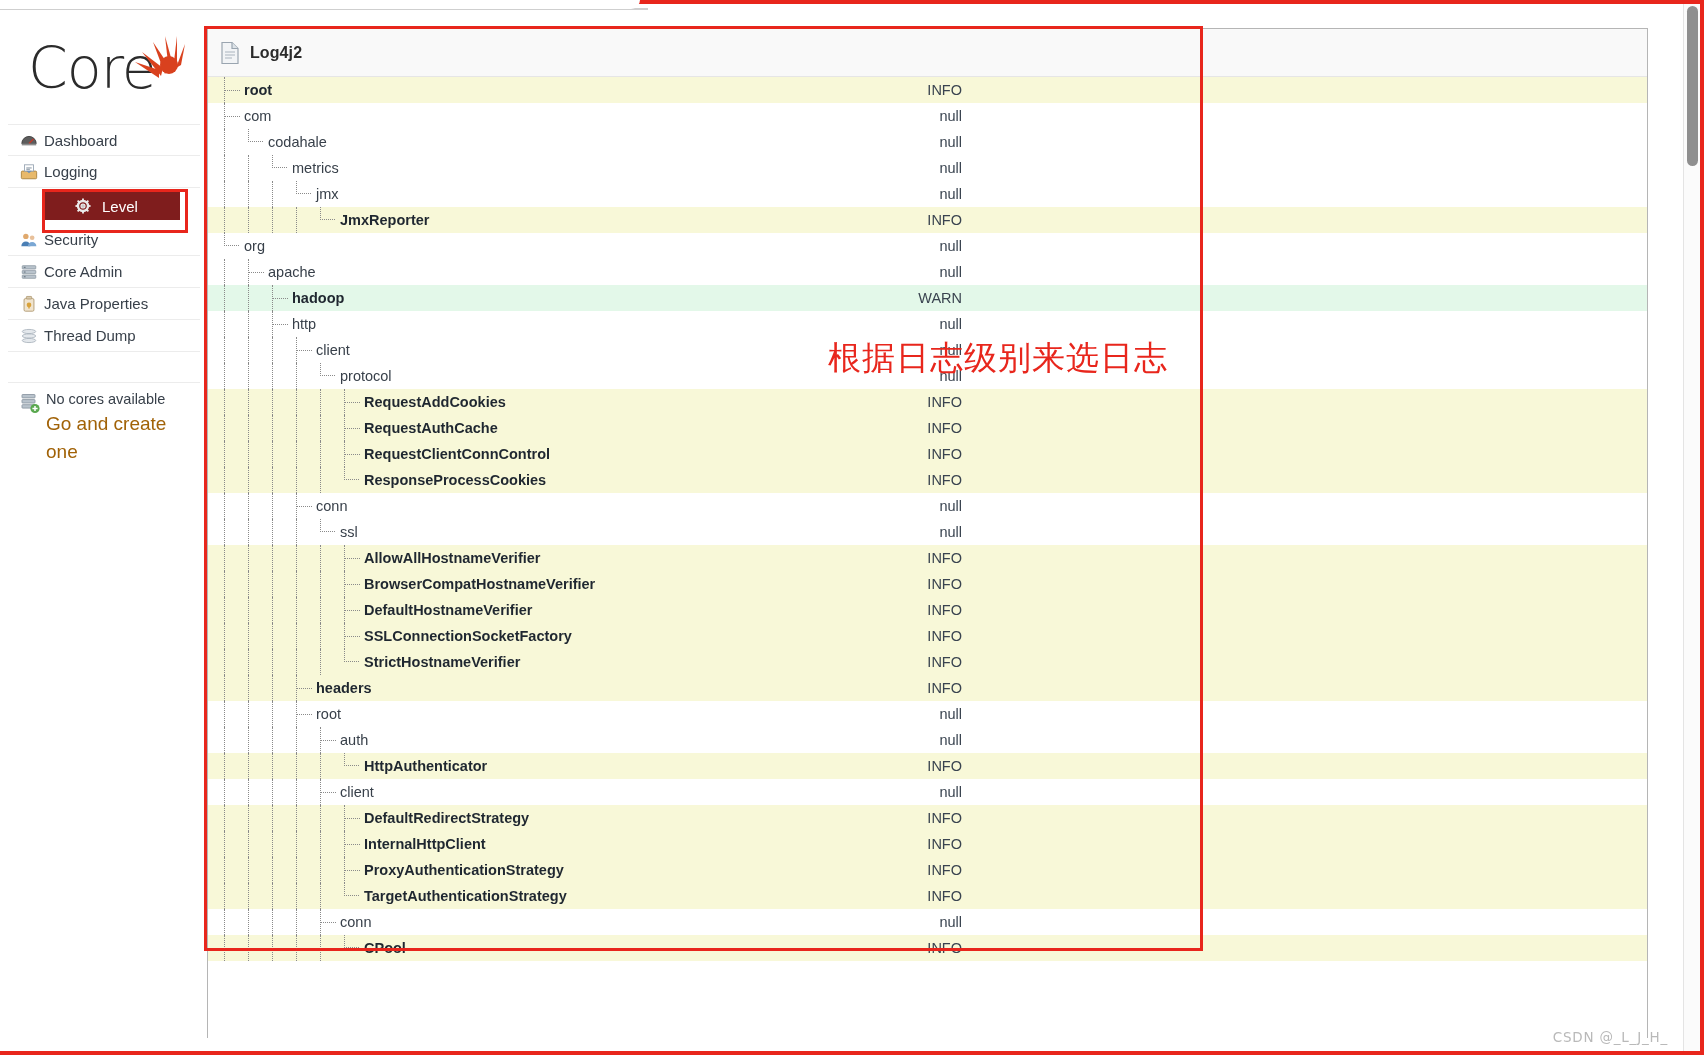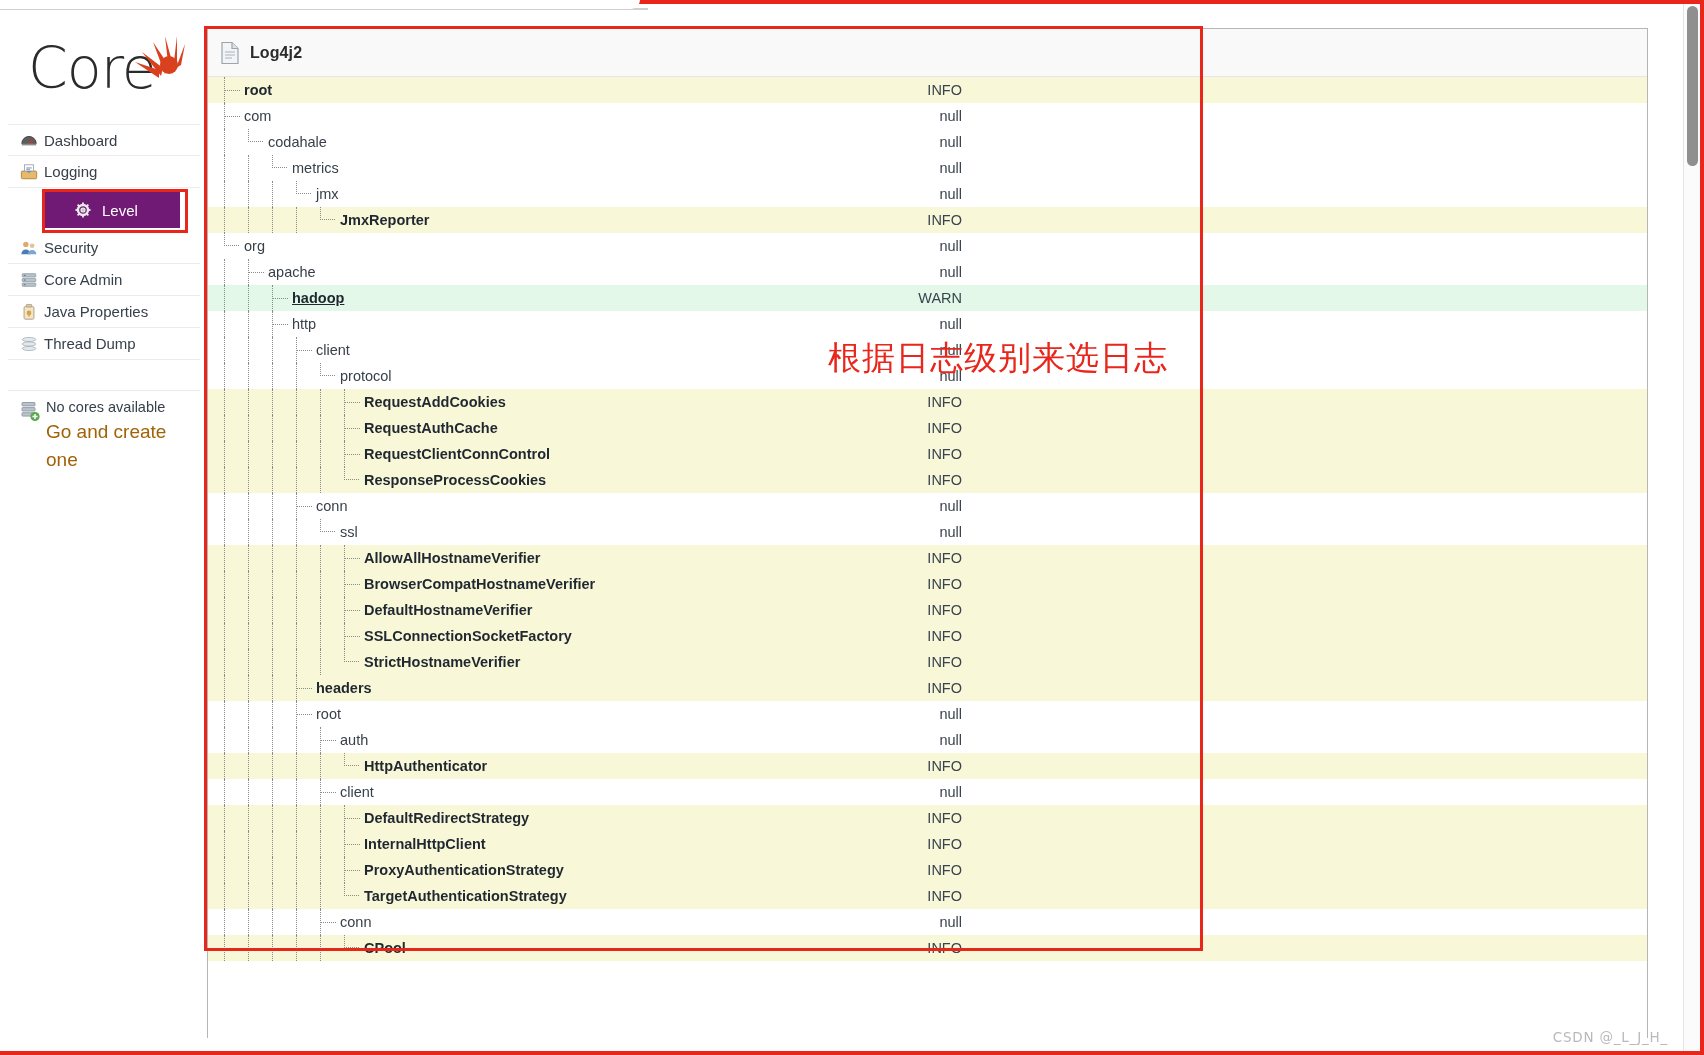--- a/index.html
+++ b/index.html
@@ -103,28 +103,28 @@
   }
   .nav-item:first-child { border-top: 1px solid #ececec; }
   .nav-icon {
     position: absolute;
     left: 12px; top: 50%;
     transform: translateY(-50%);
     width: 18px; height: 18px;
   }
   .nav-sub {
     position: relative;
-    height: 36px;
+    height: 28px;
     margin-left: 0;
     display: flex;
     align-items: center;
     padding-left: 58px;
     font-size: 15px;
     color: #ffffff;
-    background: #701a75;
+    background: #7f1d1d;
     cursor: pointer;
   }
   .nav-sub-wrap {
     position: relative;
     padding: 4px 20px 4px 36px;
     background: #ffffff;
   }
   .sub-hl {
     position: absolute;
     left: 34px; top: 1px;
@@ -470,21 +470,21 @@
         <div class="row">
           <div class="vline" style="left: 16px;"></div>
           <div class="elbow tee" style="left: 40px;"></div>
           <div class="node" style="left: 60px;">apache</div>
           <div class="level">null</div>
         </div>
         <div class="row hl-warn">
           <div class="vline" style="left: 16px;"></div>
           <div class="vline" style="left: 40px;"></div>
           <div class="elbow tee" style="left: 64px;"></div>
-          <div class="node bold" style="left: 84px; text-decoration: underline;">hadoop</div>
+          <div class="node bold" style="left: 84px;">hadoop</div>
           <div class="level">WARN</div>
         </div>
         <div class="row">
           <div class="vline" style="left: 16px;"></div>
           <div class="vline" style="left: 40px;"></div>
           <div class="elbow tee" style="left: 64px;"></div>
           <div class="node" style="left: 84px;">http</div>
           <div class="level">null</div>
         </div>
         <div class="row">

